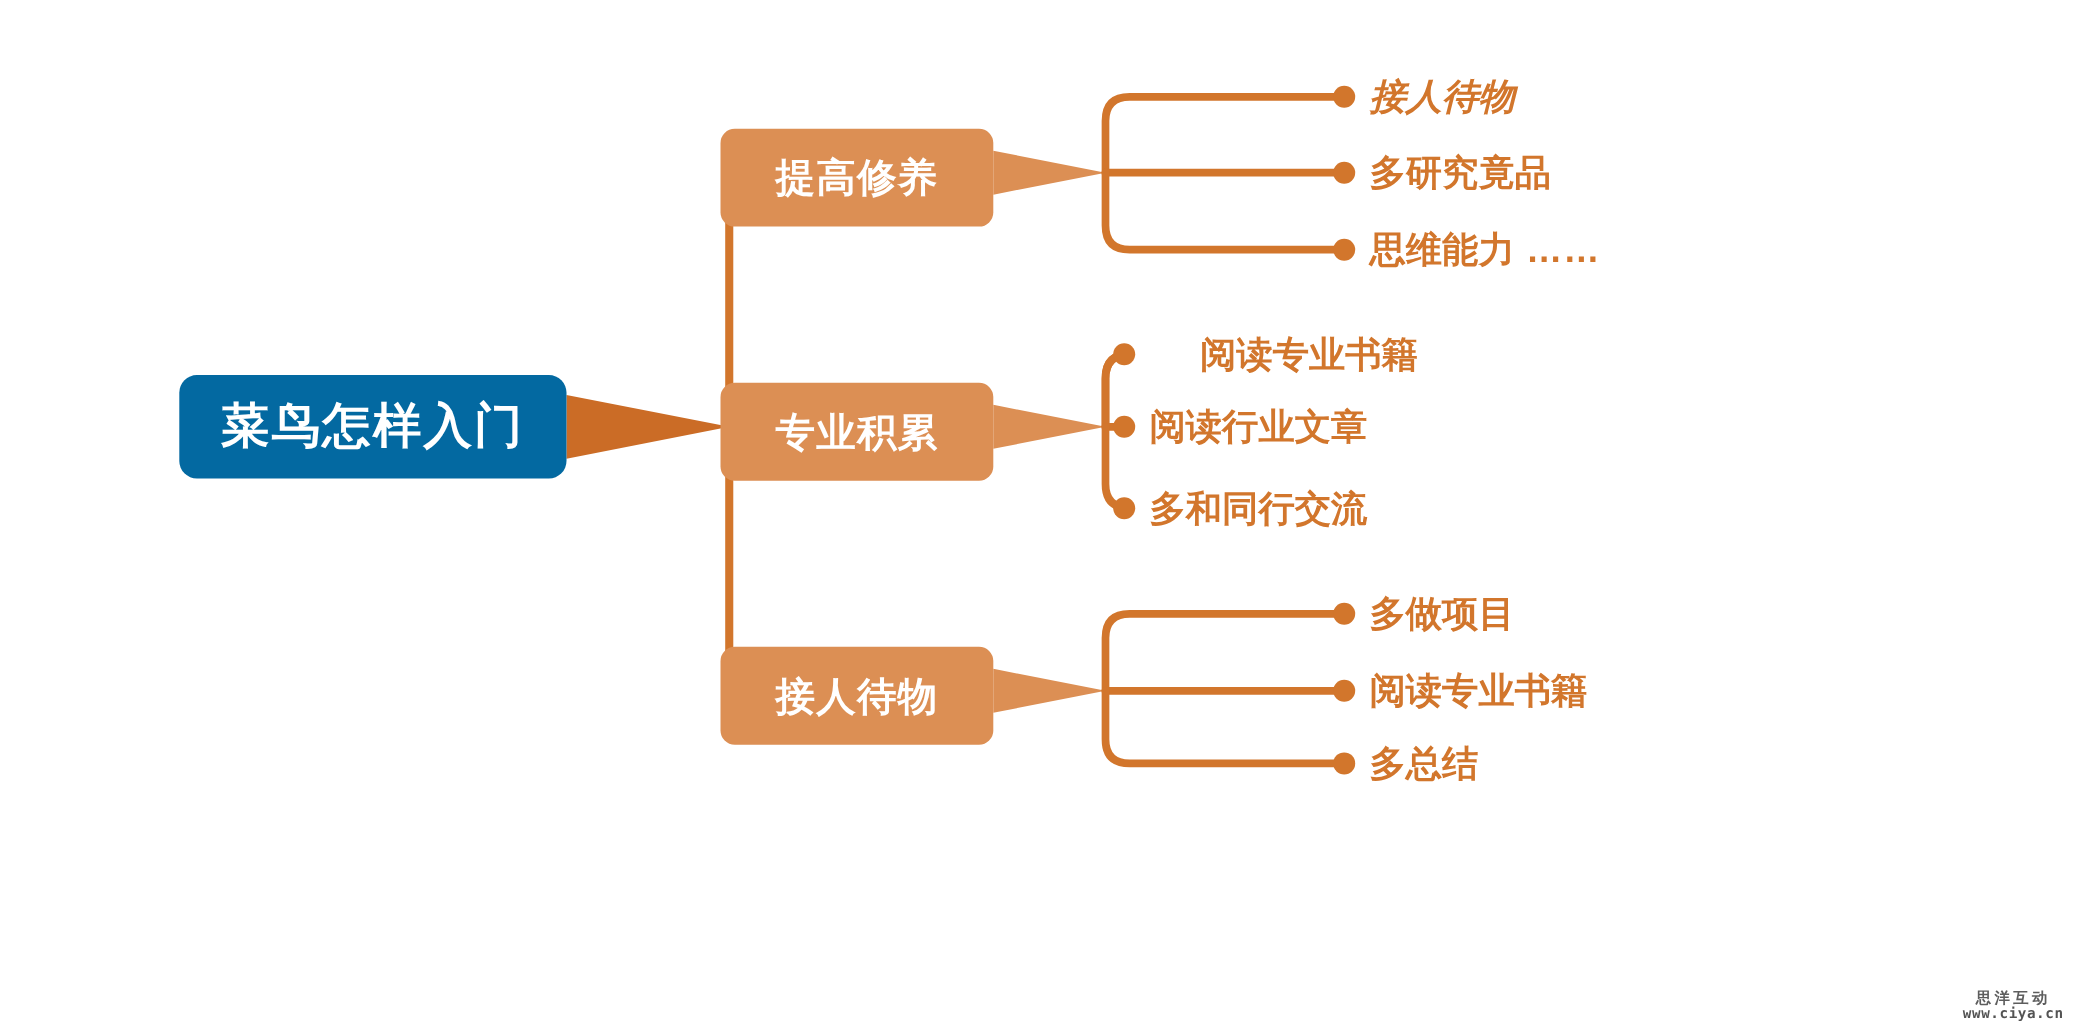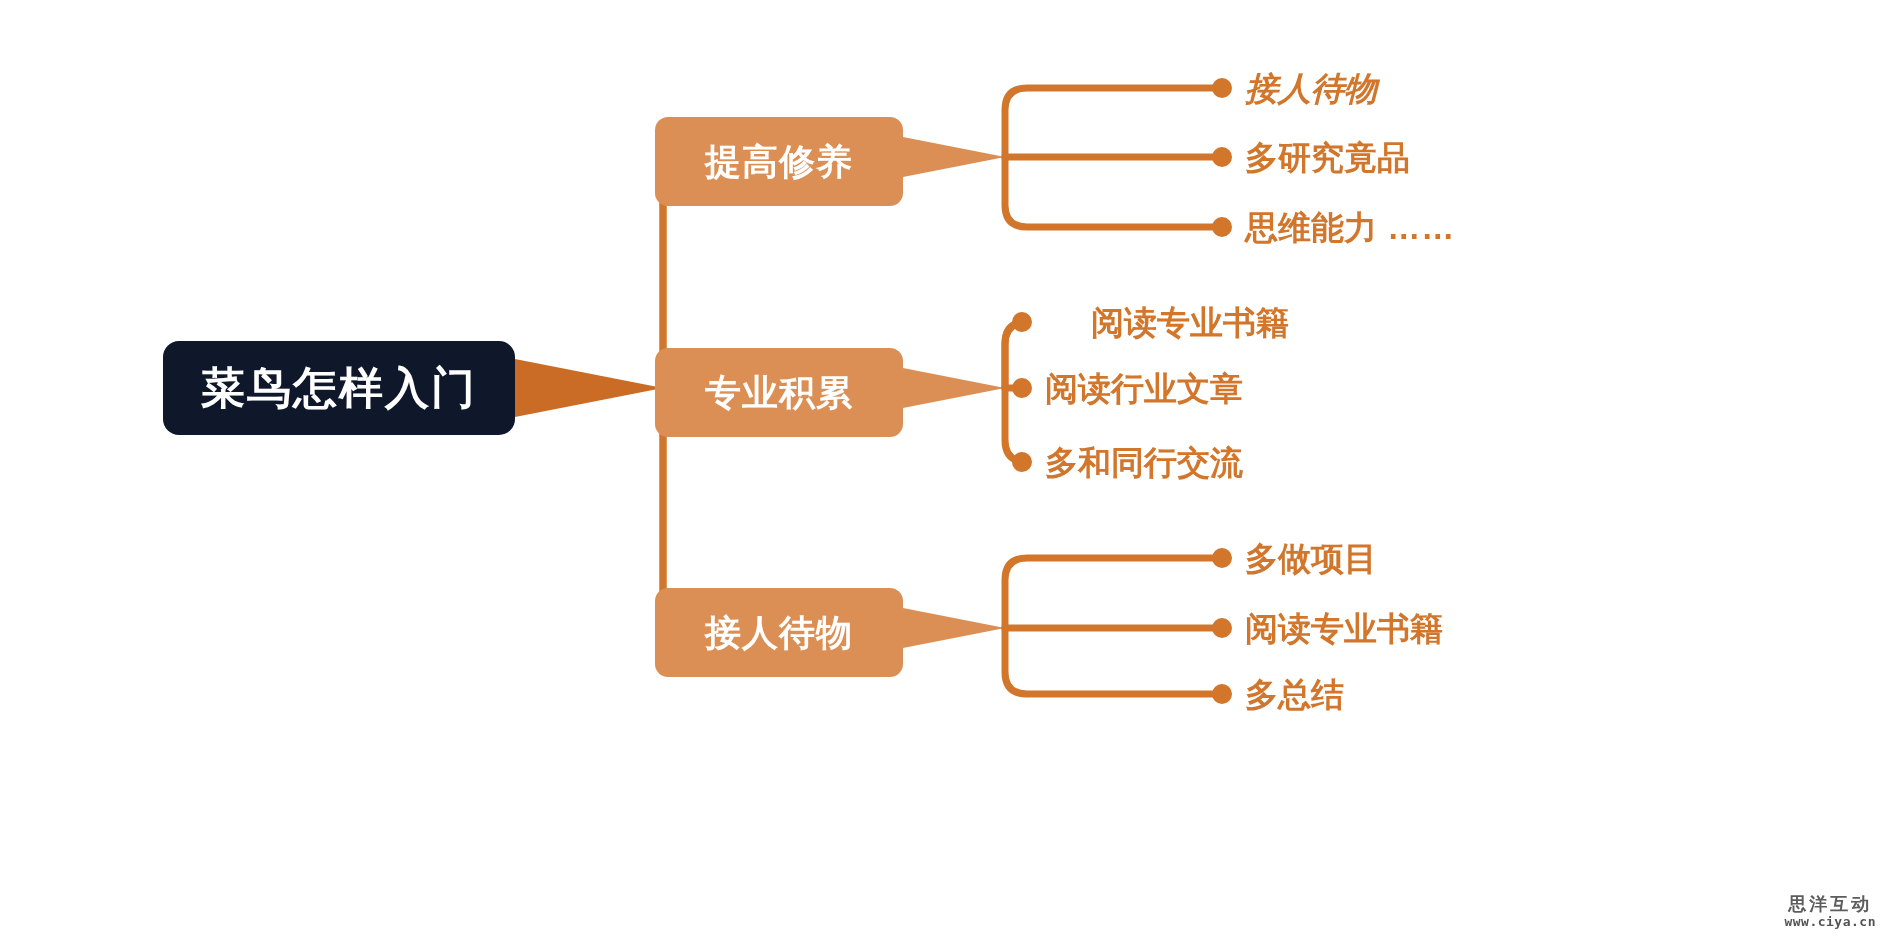--- a/index.html
+++ b/index.html
@@ -27,21 +27,21 @@
     pointer-events: none;
   }
 
   
   .root-node {
     position: absolute;
     left: 163px;
     top: 341px;
     width: 352px;
     height: 94px;
-    background: #0f172a;
+    background: #0369a1;
     border-radius: 16px;
     display: flex;
     align-items: center;
     justify-content: center;
     box-sizing: border-box;
     text-align: right;
   }
   .root-label {
     color: #FFFFFF;
     font-size: 44px;
@@ -94,21 +94,21 @@
   .watermark {
     position: absolute;
     right: 14px;
     bottom: 8px;
     text-align: center;
     line-height: 1.15;
     opacity: 0.82;
   }
   .watermark .wm-cn {
     display: block;
-    font-size: 18px;
+    font-size: 14px;
     font-weight: 700;
     color: #3a3a3a;
     letter-spacing: 3px;
   }
   .watermark .wm-url {
     display: block;
     font-size: 13px;
     font-weight: 700;
     color: #2e2e2e;
     letter-spacing: 0.5px;

